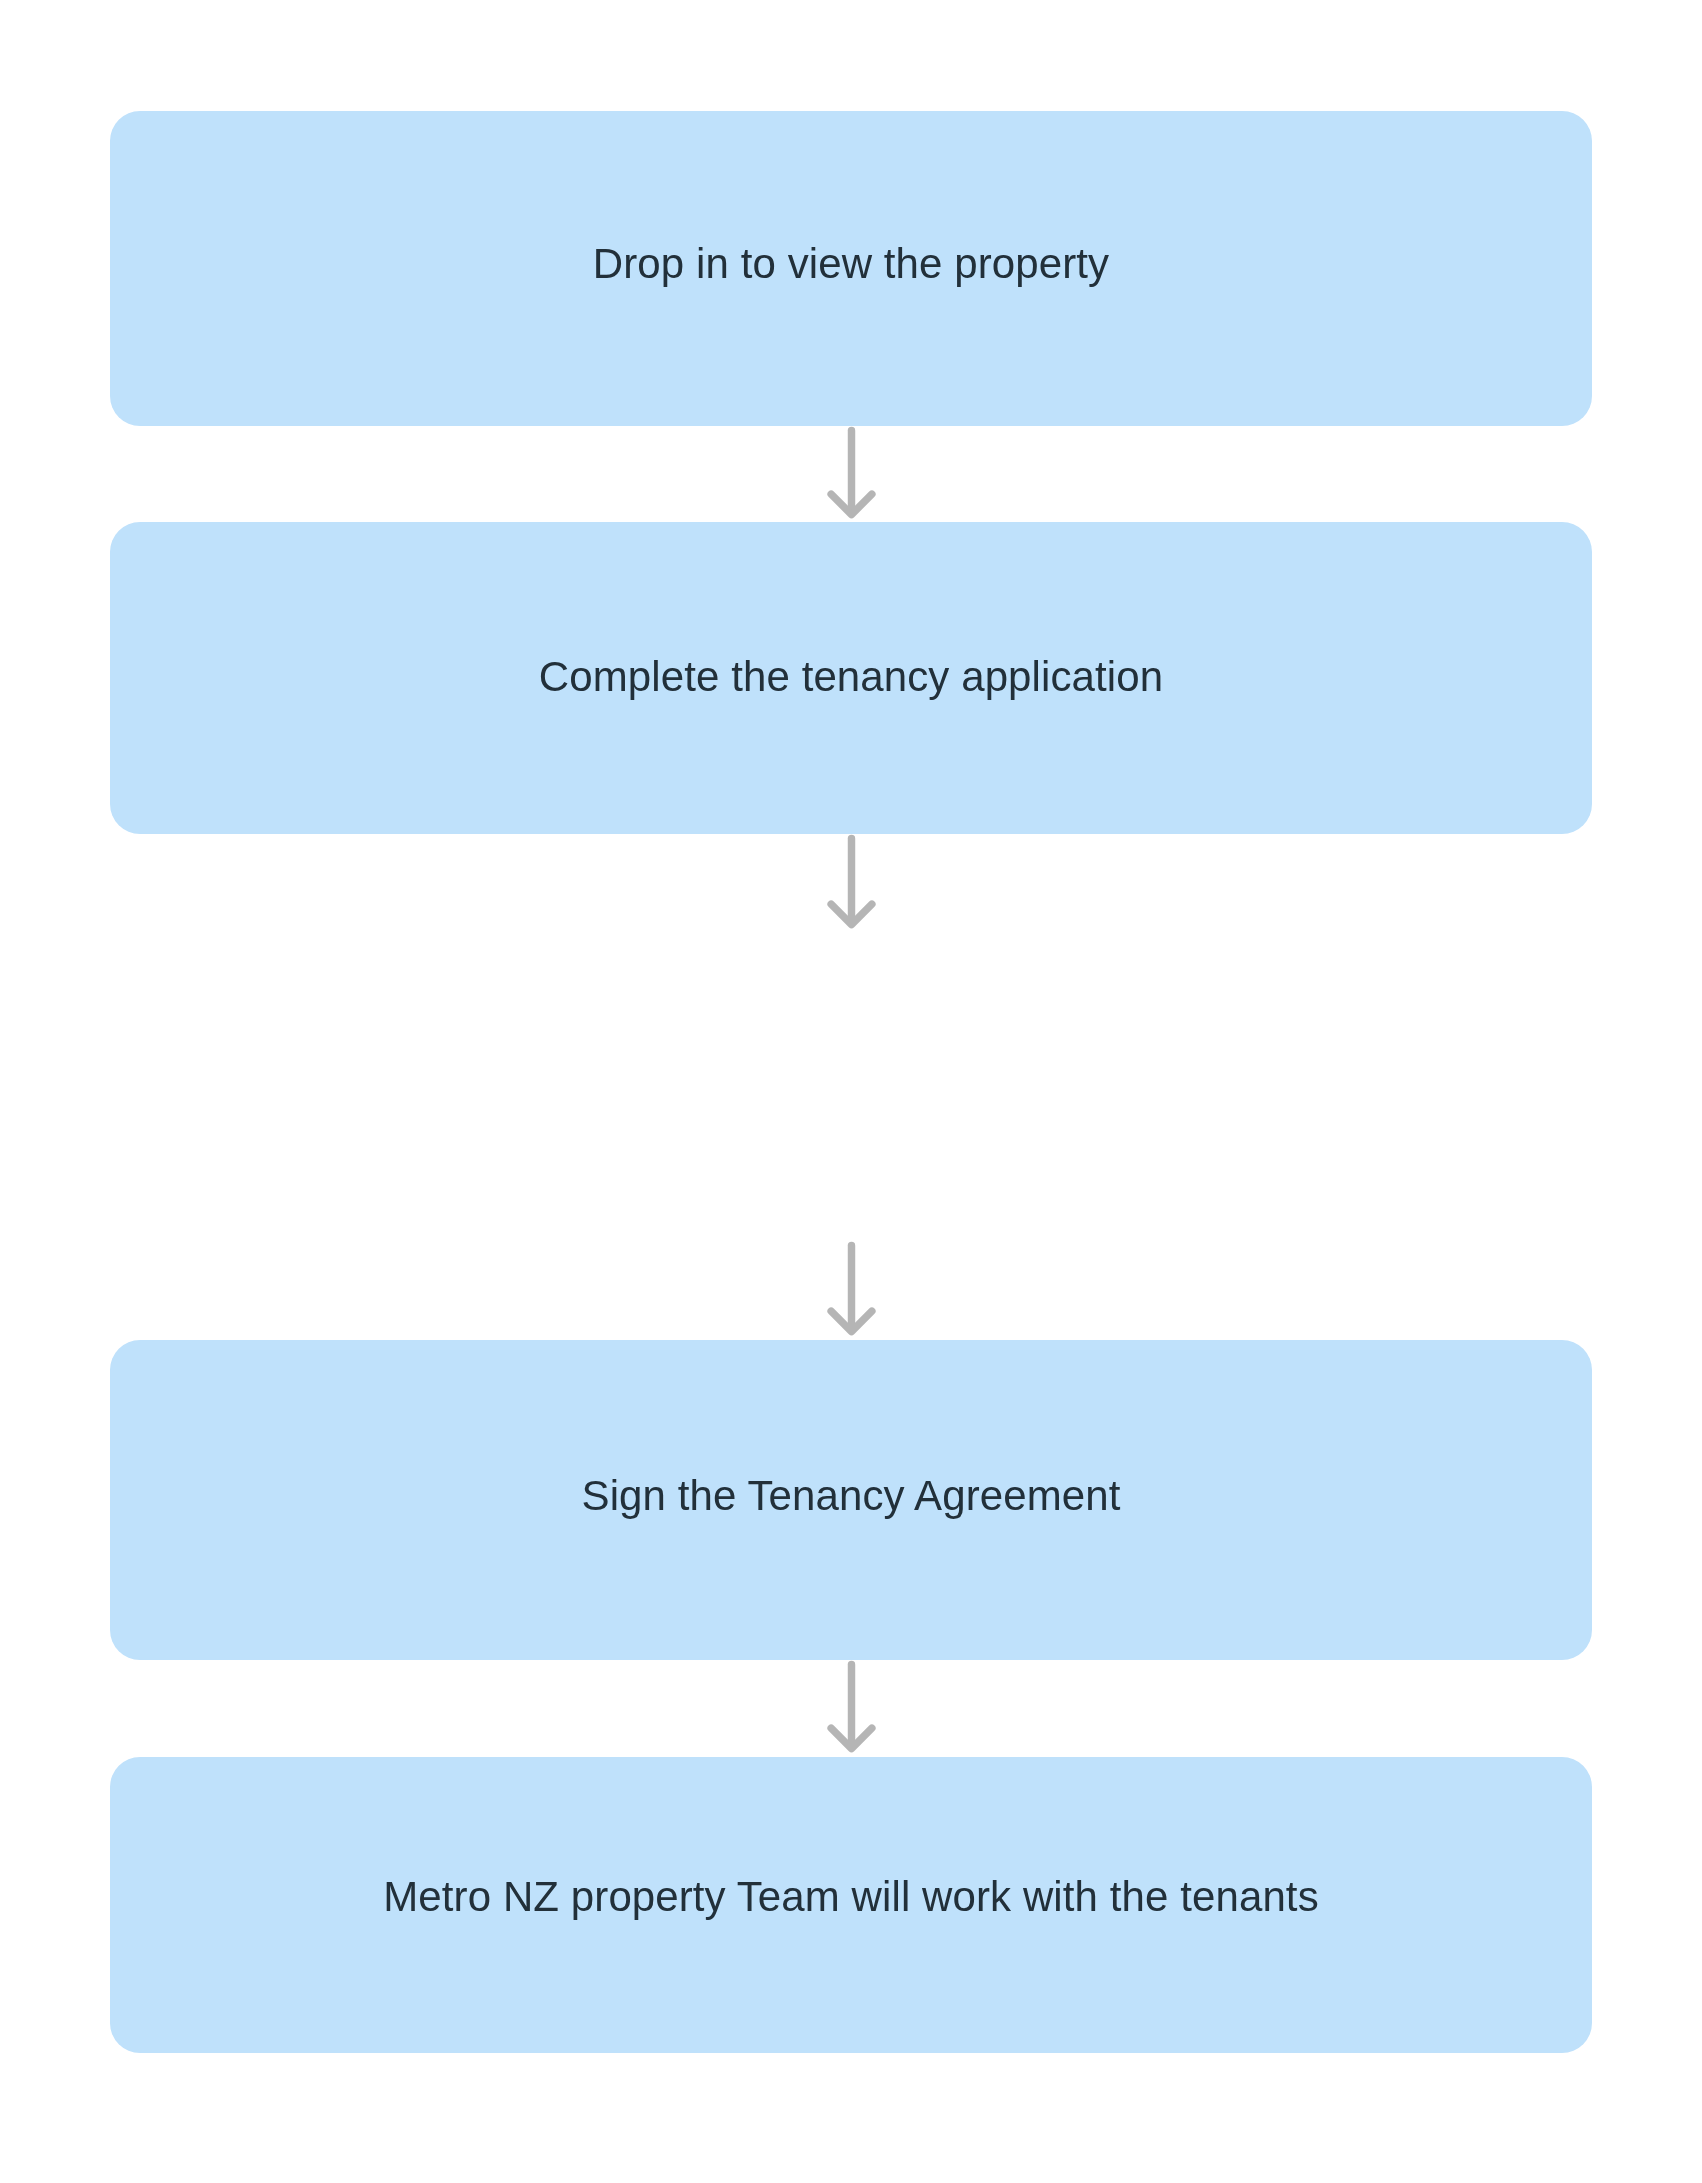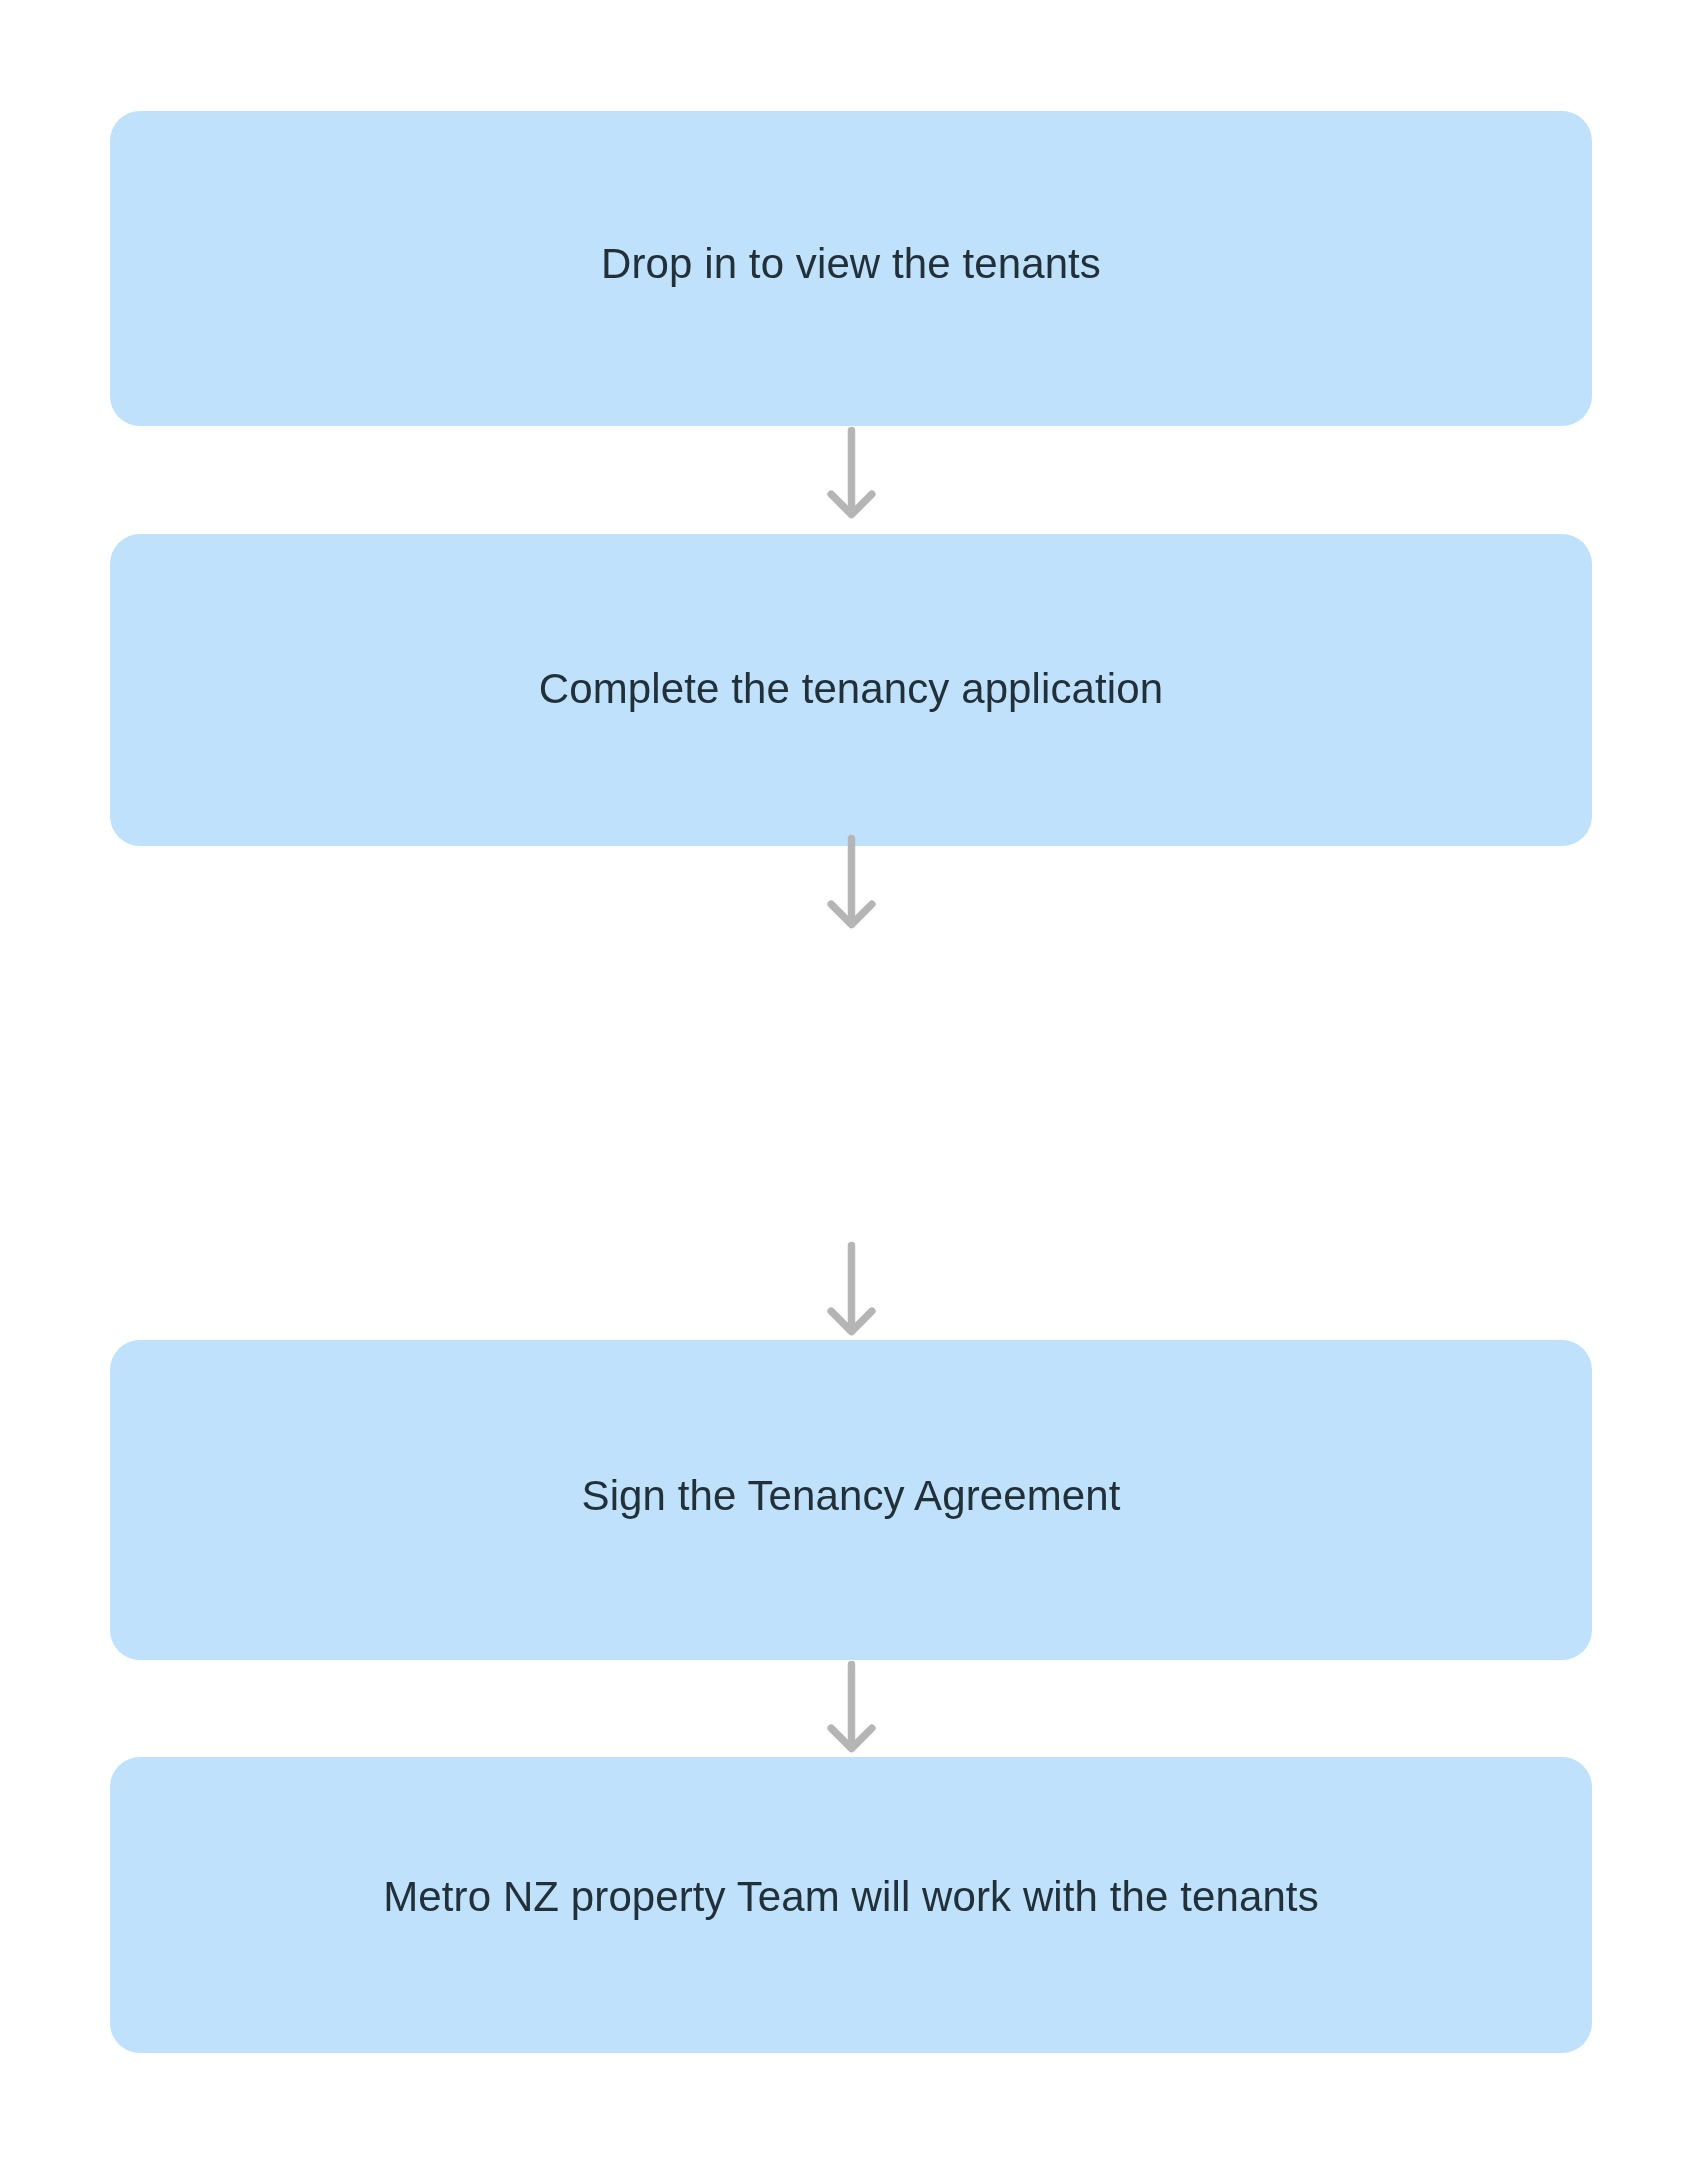--- a/index.html
+++ b/index.html
@@ -40,21 +40,21 @@
     font-size: 42px;
     line-height: 1.28;
     text-align: center;
     font-weight: 400;
     letter-spacing: 0.1px;
     white-space: pre-line;
   }
 
   
   .node-1 { top: 111px;  height: 315px; }
-  .node-2 { top: 522px;  height: 312px; margin-top: 12px;  }
+  .node-2 { top: 522px;  height: 312px;  }
   .node-3 { top: 933px; height: 308px; }
   .node-4 { top: 1340px; height: 320px; }
   .node-5 { top: 1757px; height: 296px; }
 
   
   .node-1 .node-label { transform: translateY(-5.4px); }
   .node-2 .node-label { transform: translateY(-1.4px); }
   .node-3 .node-label { transform: translateY(-4.1px); }
   .node-4 .node-label { transform: translateY(-4.1px); }
   .node-5 .node-label { transform: translateY(-8.2px); }
@@ -70,21 +70,21 @@
   .conn-2 { top: 834px; height: 99px; }
   .conn-3 { top: 1241px; height: 99px; }
   .conn-4 { top: 1660px; height: 97px; }
 </style>
 </head>
 <body>
 
 <div class="flowchart">
 
   <div class="node node-1">
-    <div class="node-label">Drop in to view the tenants</div>
+    <div class="node-label">Drop in to view the property</div>
   </div>
 
   <div class="connector conn-1">
     <svg width="95" height="97" viewBox="0 0 140 142">
       <line x1="70" y1="6" x2="70" y2="128" stroke="#b5b5b5" stroke-width="11" stroke-linecap="round"></line>
       <polyline points="40,100 70,130 100,100" fill="none" stroke="#b5b5b5" stroke-width="11" stroke-linecap="round" stroke-linejoin="round"></polyline>
     </svg>
   </div>
 
   <div class="node node-2">

